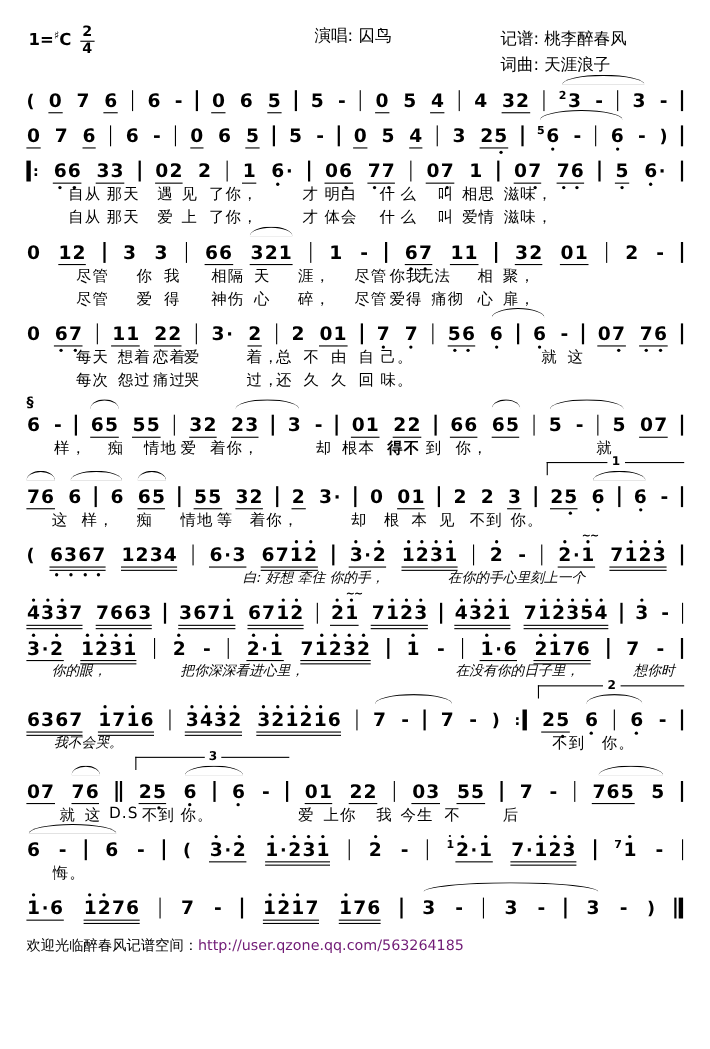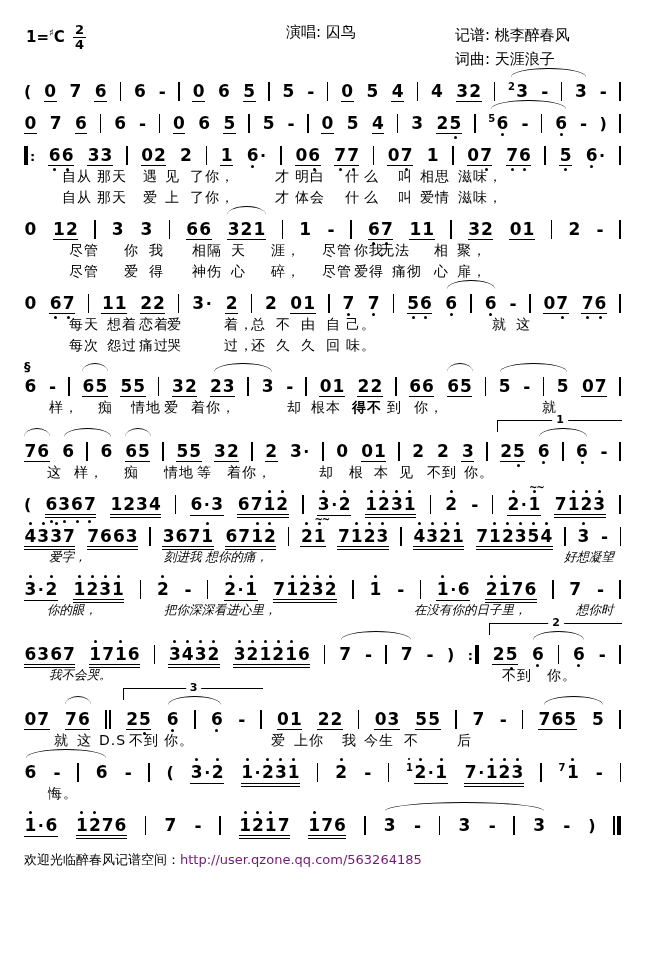--- a/index.html
+++ b/index.html
@@ -518,20 +518,24 @@
           <span class="dash">-</span>
           <span class="bar">
             <i class="bline"></i>
           </span>
           <span class="cluster"><span class="digits"><span class="dg">2<span class="da"></span></span><span class="adot">·</span><span class="dg">1<span class="da"></span></span><i class="ul" style="bottom: -2px;"></i></span><span class="trill">~~</span></span>
           <span class="cluster"><span class="digits"><span class="dg">7</span><span class="dg">1<span class="da"></span></span><span class="dg">2<span class="da"></span></span><span class="dg">3<span class="da"></span></span><i class="ul" style="bottom: -2px;"></i><i class="ul" style="bottom: -5px;"></i></span></span>
           <span class="bar">
             <i class="bline"></i>
           </span>
         </div>
+        <div class="lyric-row">
+          <span class="lyr it" style="left: 197px;">白: 好想 牵住 你的手，</span>
+          <span class="lyr it" style="left: 383px;">在你的手心里刻上一个</span>
+        </div>
       </div>
       <div class="score-line">
         <div class="note-row">
           <span class="cluster"><span class="digits"><span class="dg">4<span class="da"></span></span><span class="dg">3<span class="da"></span></span><span class="dg">3<span class="da"></span></span><span class="dg">7</span><i class="ul" style="bottom: -2px;"></i><i class="ul" style="bottom: -5px;"></i></span></span>
           <span class="cluster"><span class="digits"><span class="dg">7</span><span class="dg">6</span><span class="dg">6</span><span class="dg">3</span><i class="ul" style="bottom: -2px;"></i><i class="ul" style="bottom: -5px;"></i></span></span>
           <span class="bar">
             <i class="bline"></i>
           </span>
           <span class="cluster"><span class="digits"><span class="dg">3</span><span class="dg">6</span><span class="dg">7</span><span class="dg">1<span class="da"></span></span><i class="ul" style="bottom: -2px;"></i><i class="ul" style="bottom: -5px;"></i></span></span>
           <span class="cluster"><span class="digits"><span class="dg">6</span><span class="dg">7</span><span class="dg">1<span class="da"></span></span><span class="dg">2<span class="da"></span></span><i class="ul" style="bottom: -2px;"></i><i class="ul" style="bottom: -5px;"></i></span></span>
@@ -546,25 +550,20 @@
           <span class="cluster"><span class="digits"><span class="dg">4<span class="da"></span></span><span class="dg">3<span class="da"></span></span><span class="dg">2<span class="da"></span></span><span class="dg">1<span class="da"></span></span><i class="ul" style="bottom: -2px;"></i><i class="ul" style="bottom: -5px;"></i></span></span>
           <span class="cluster"><span class="digits"><span class="dg">7</span><span class="dg">1<span class="da"></span></span><span class="dg">2<span class="da"></span></span><span class="dg">3<span class="da"></span></span><span class="dg">5<span class="da"></span></span><span class="dg">4<span class="da"></span></span><i class="ul" style="bottom: -2px;"></i><i class="ul" style="bottom: -5px;"></i></span></span>
           <span class="bar">
             <i class="bline"></i>
           </span>
           <span class="cluster"><span class="digits"><span class="dg">3<span class="da"></span></span></span></span>
           <span class="dash">-</span>
           <span class="bar">
             <i class="bline"></i>
           </span>
-        </div>
-        <div class="lyric-row">
-          <span class="lyr it" style="left: 25px;">爱字，</span>
-          <span class="lyr it" style="left: 140px;">刻进我 想你的痛，</span>
-          <span class="lyr it" style="left: 540px;">好想凝望</span>
         </div>
       </div>
       <div class="score-line">
         <div class="note-row">
           <span class="cluster"><span class="digits"><span class="dg">3<span class="da"></span></span><span class="adot">·</span><span class="dg">2<span class="da"></span></span><i class="ul" style="bottom: -2px;"></i></span></span>
           <span class="cluster"><span class="digits"><span class="dg">1<span class="da"></span></span><span class="dg">2<span class="da"></span></span><span class="dg">3<span class="da"></span></span><span class="dg">1<span class="da"></span></span><i class="ul" style="bottom: -2px;"></i><i class="ul" style="bottom: -5px;"></i></span></span>
           <span class="bar">
             <i class="bline"></i>
           </span>
           <span class="cluster"><span class="digits"><span class="dg">2<span class="da"></span></span></span></span>

